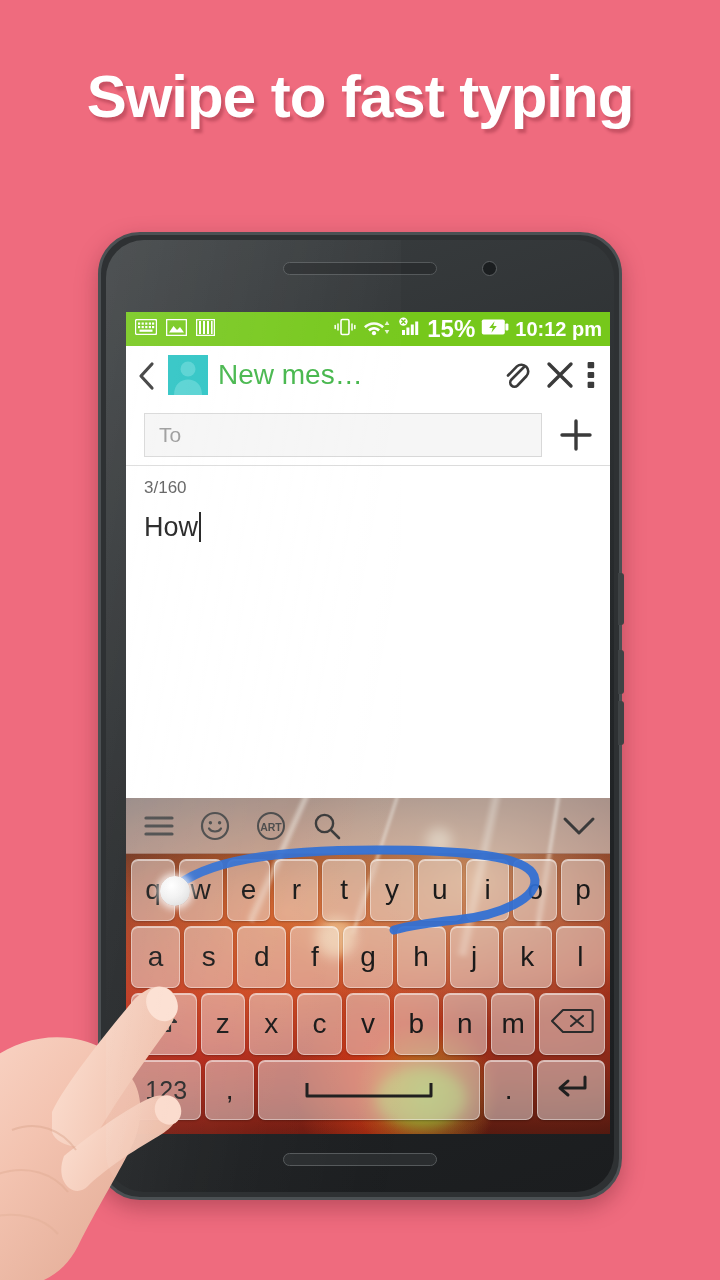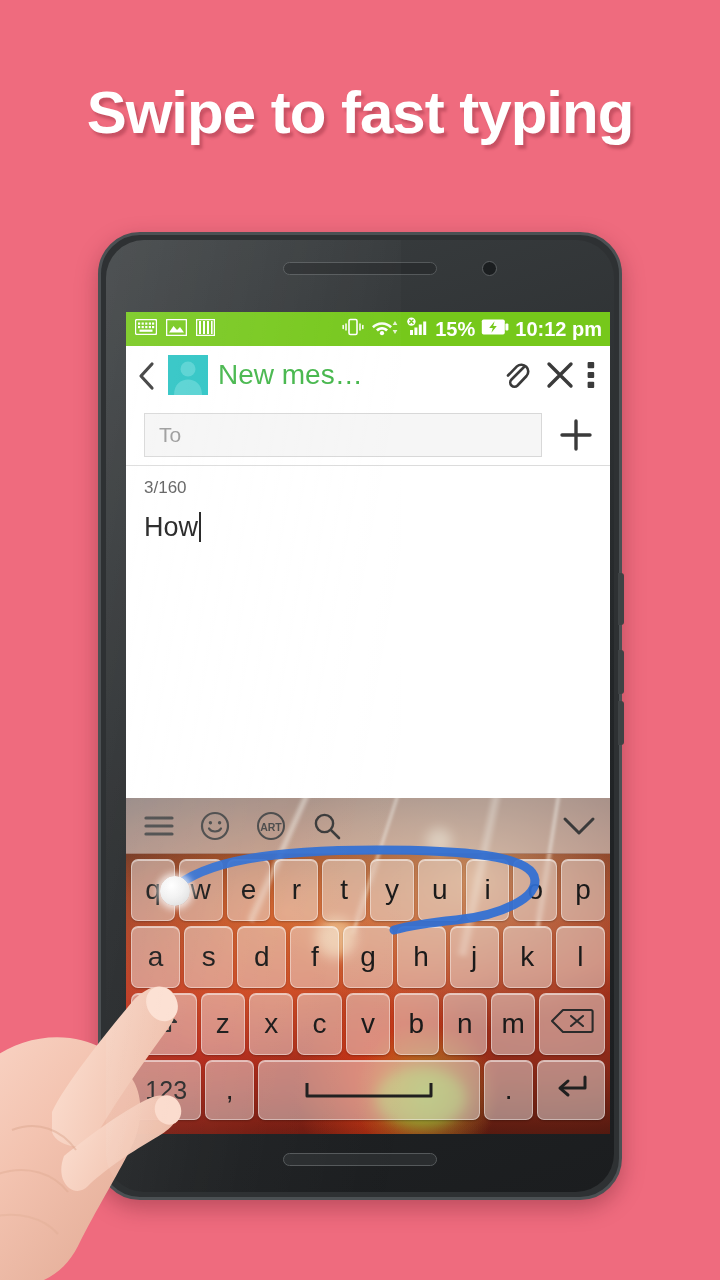--- a/index.html
+++ b/index.html
@@ -6,21 +6,21 @@
   html, body {
     width: 720px; height: 1280px;
     overflow: hidden;
     font-family: "Liberation Sans", sans-serif;
   }
   body { background: #ef6b7e; position: relative; }
 
   
   .headline {
     position: absolute;
-    top: 78px; left: 0; width: 720px;
+    top: 62px; left: 0; width: 720px;
     text-align: center;
     font-size: 60px;
     font-weight: bold;
     color: #ffffff;
     letter-spacing: -1px;
     text-shadow: 3px 4px 3px rgba(120,30,45,0.33);
     white-space: nowrap;
   }
 
   
@@ -86,21 +86,21 @@
   
   .statusbar {
     height: 34px; background: #76c81b;
     display: flex; align-items: center;
     padding: 0 8px 0 9px;
     color: #ffffff;
   }
   .sb-left { display: flex; align-items: center; gap: 9px; }
   .sb-right { margin-left: auto; display: flex; align-items: center; gap: 6px; }
   .sb-ico { display: block; }
-  .sb-text { font-size: 20px; font-weight: bold; color: #fff; letter-spacing: 0px; }
+  .sb-text { font-size: 24px; font-weight: bold; color: #fff; letter-spacing: 0px; }
   .sb-time { font-size: 20px; font-weight: bold; color: #fff; }
 
   
   .appbar {
     height: 58px; background: #fff;
     display: flex; align-items: center;
     padding: 0 14px 0 10px;
     gap: 10px;
   }
   .back-chev { width: 22px; height: 28px; flex: 0 0 auto; }

